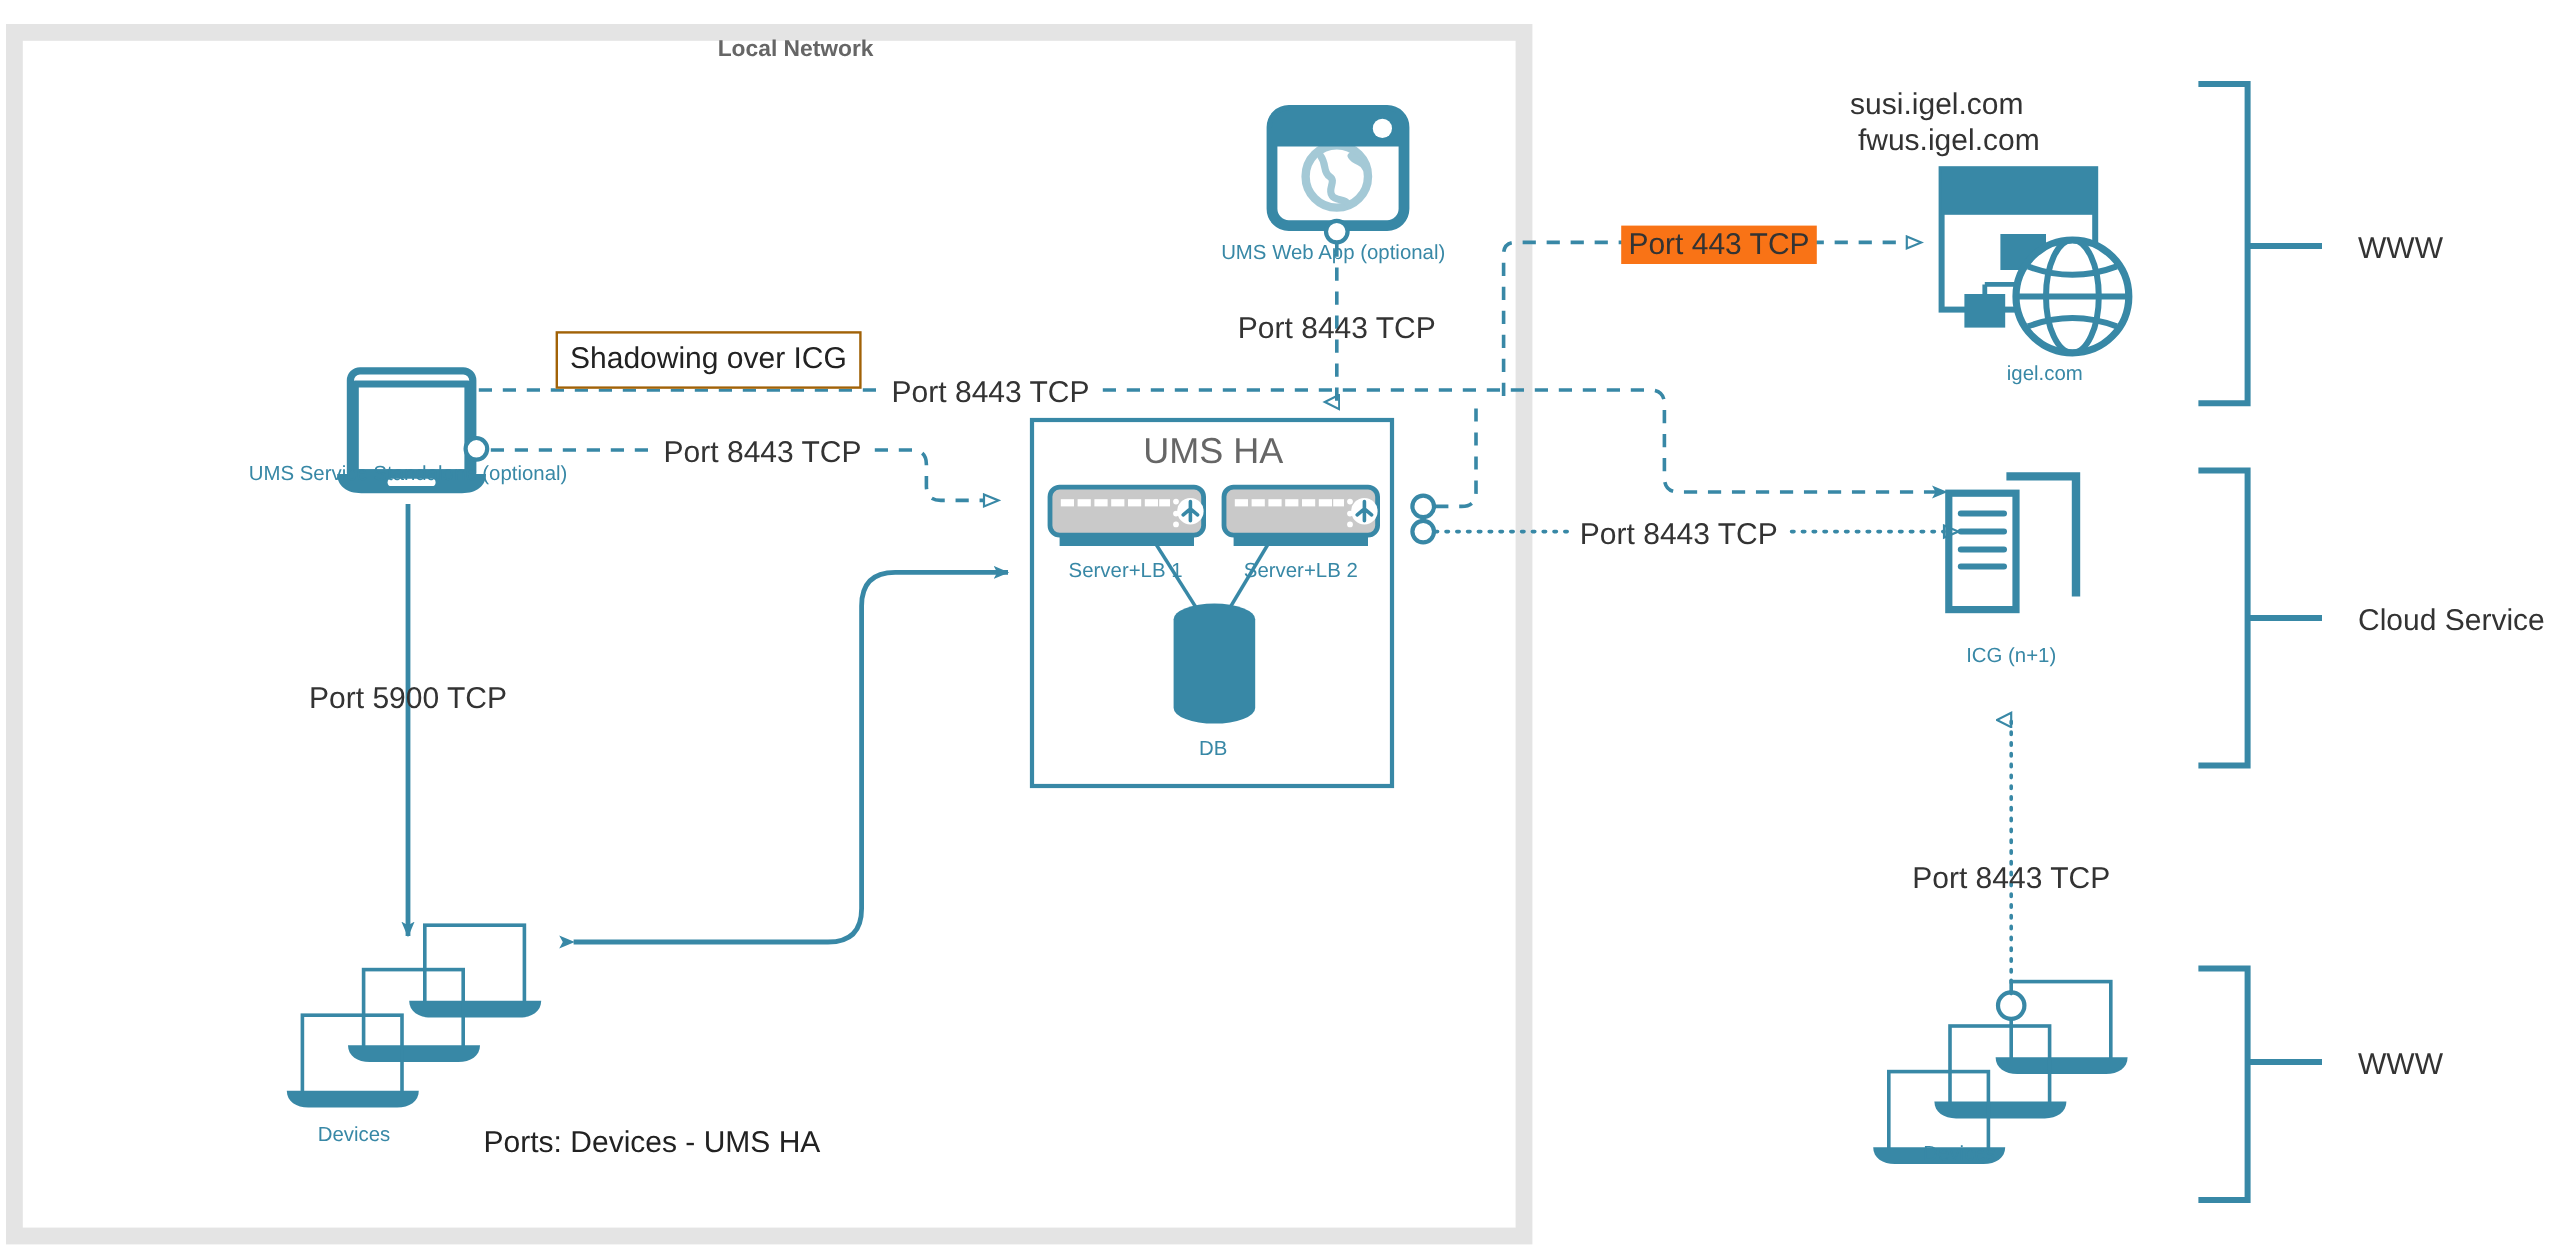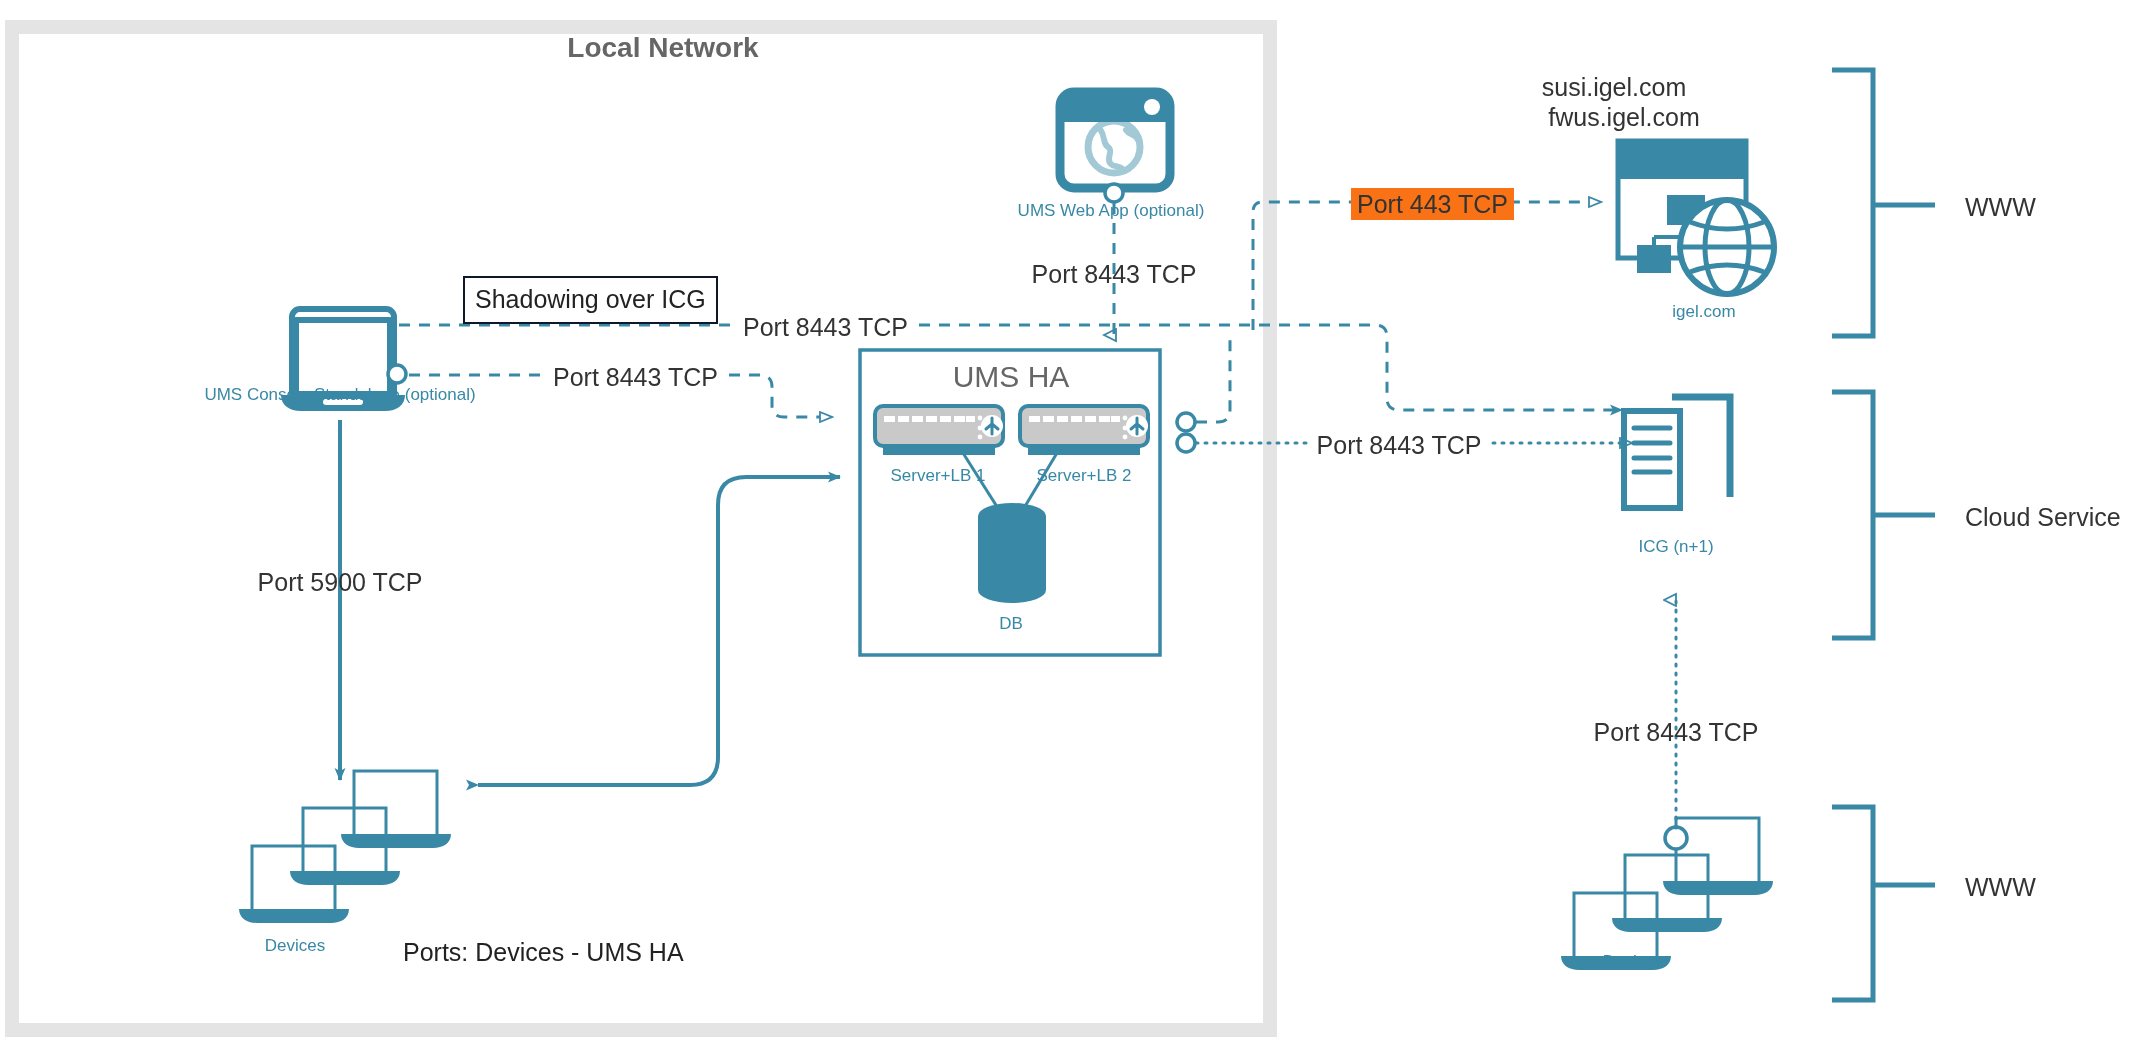--- a/index.html
+++ b/index.html
@@ -3,23 +3,23 @@
 <meta charset="utf-8">
 <style>
   html,body{margin:0;padding:0;background:#ffffff;}
   body{width:2144px;height:1044px;position:relative;overflow:hidden;
        font-family:"Liberation Sans","DejaVu Sans",sans-serif;}
   #stage{position:absolute;left:0;top:0;width:2144px;height:1044px;}
   svg#diagram{position:absolute;left:0;top:0;width:2144px;height:1044px;}
   .lbl{position:absolute;white-space:pre;line-height:1.28;}
   .teal-lbl{color:#3888A6;font-size:17px;}
   .dark-lbl{color:#333333;font-size:25px;}
-  .gray-title{color:#666666;font-size:28px;font-weight:bold;}
+  .gray-title{color:#666666;font-size:19px;font-weight:bold;}
   .gray-sub{color:#666666;font-size:30px;}
-  .boxed{border:2px solid #0f172a;background:#ffffff;padding:5px 10px 7px 10px;
+  .boxed{border:2px solid #a16207;background:#ffffff;padding:5px 10px 7px 10px;
          color:#222222;font-size:25px;}
   .ports-list{color:#222222;font-size:25px;line-height:1.38;}
   .ctr{transform:translateX(-50%);text-align:center;}
 </style>
 </head>
 <body>
 
 <div id="stage">
 
   <svg id="diagram" viewBox="0 0 2144 1044">
@@ -199,21 +199,21 @@
   <div class="lbl teal-lbl ctr" style="left:1111px;top:200px;">UMS Web App (optional)</div>
 
   <div class="lbl dark-lbl ctr" style="left:1114px;top:258px;">Port 8443 TCP</div>
 
   <div class="lbl dark-lbl" style="left:1351px;top:188px;background:#f97316;padding:0 6px;">Port 443 TCP</div>
 
   <div class="lbl boxed" style="left:463px;top:276px;">Shadowing over ICG</div>
 
   <div class="lbl dark-lbl" style="left:738px;top:311px;background:#ffffff;padding:0 5px;">Port 8443 TCP</div>
 
-  <div class="lbl teal-lbl ctr" style="left:340px;top:384px;">UMS Console Standalone (optional)</div>
+  <div class="lbl teal-lbl ctr" style="left:340px;top:384px;">UMS Service Standalone (optional)</div>
 
   <div class="lbl dark-lbl" style="left:548px;top:361px;background:#ffffff;padding:0 5px;">Port 8443 TCP</div>
 
   <div class="lbl gray-sub ctr" style="left:1011px;top:358px;">UMS HA</div>
 
   <div class="lbl teal-lbl ctr" style="left:938px;top:465px;">Server+LB 1</div>
 
   <div class="lbl teal-lbl ctr" style="left:1084px;top:465px;">Server+LB 2</div>
 
   <div class="lbl teal-lbl ctr" style="left:1011px;top:613px;">DB</div>

